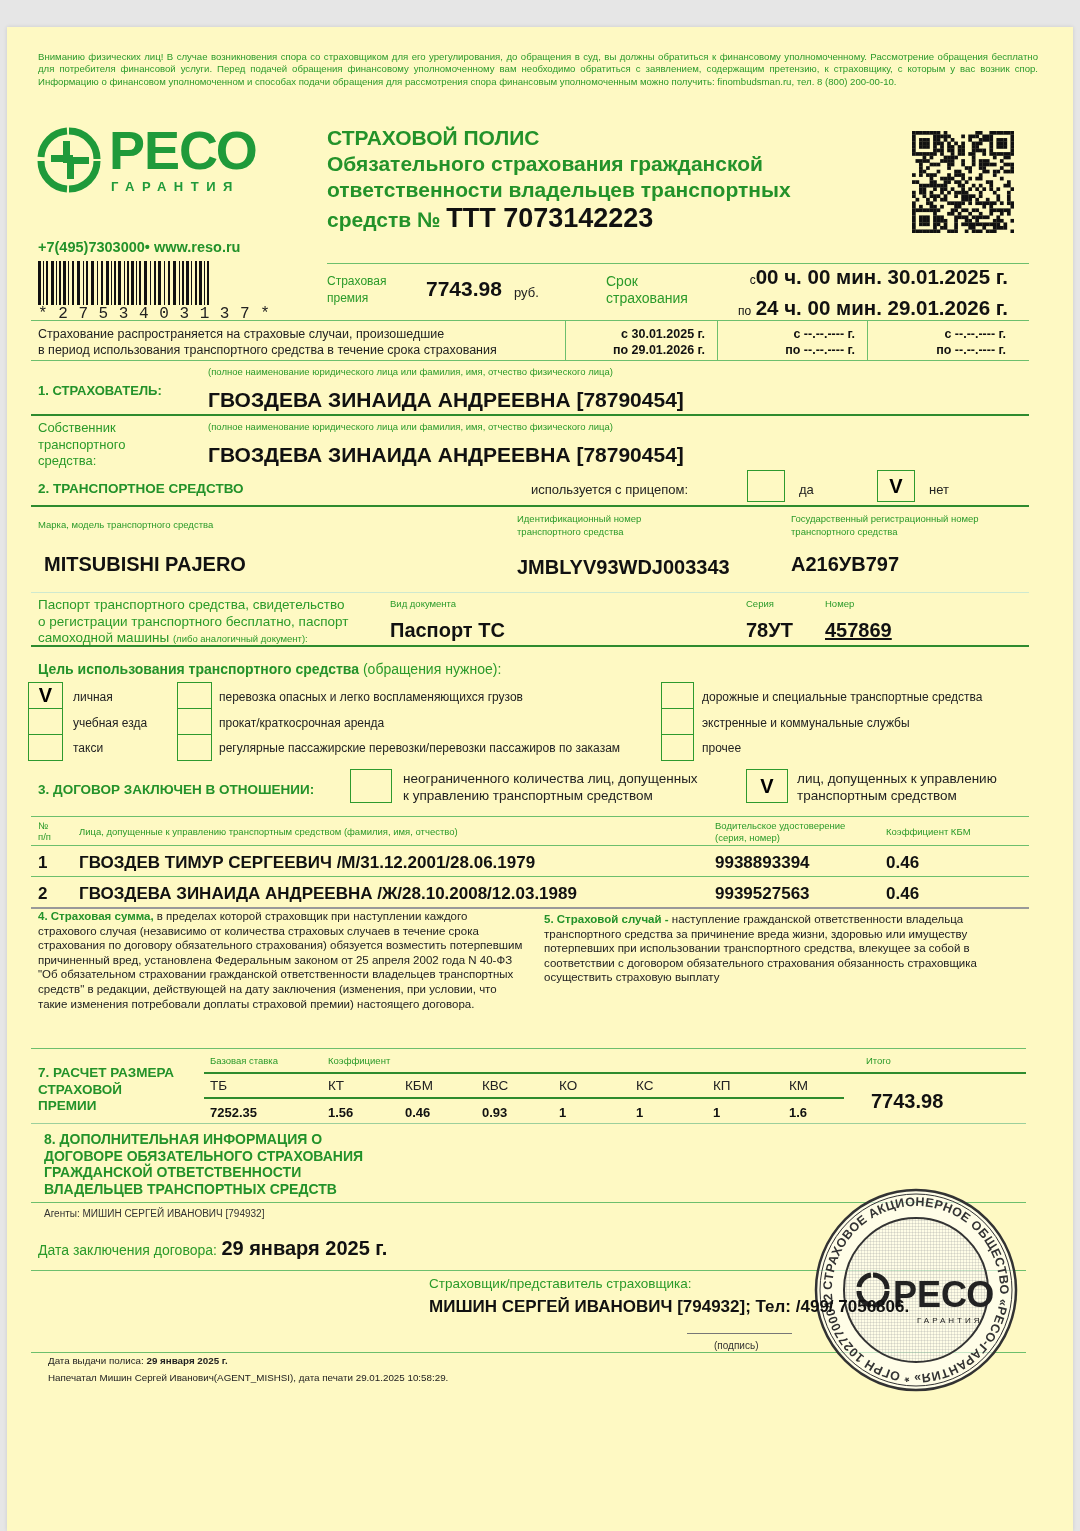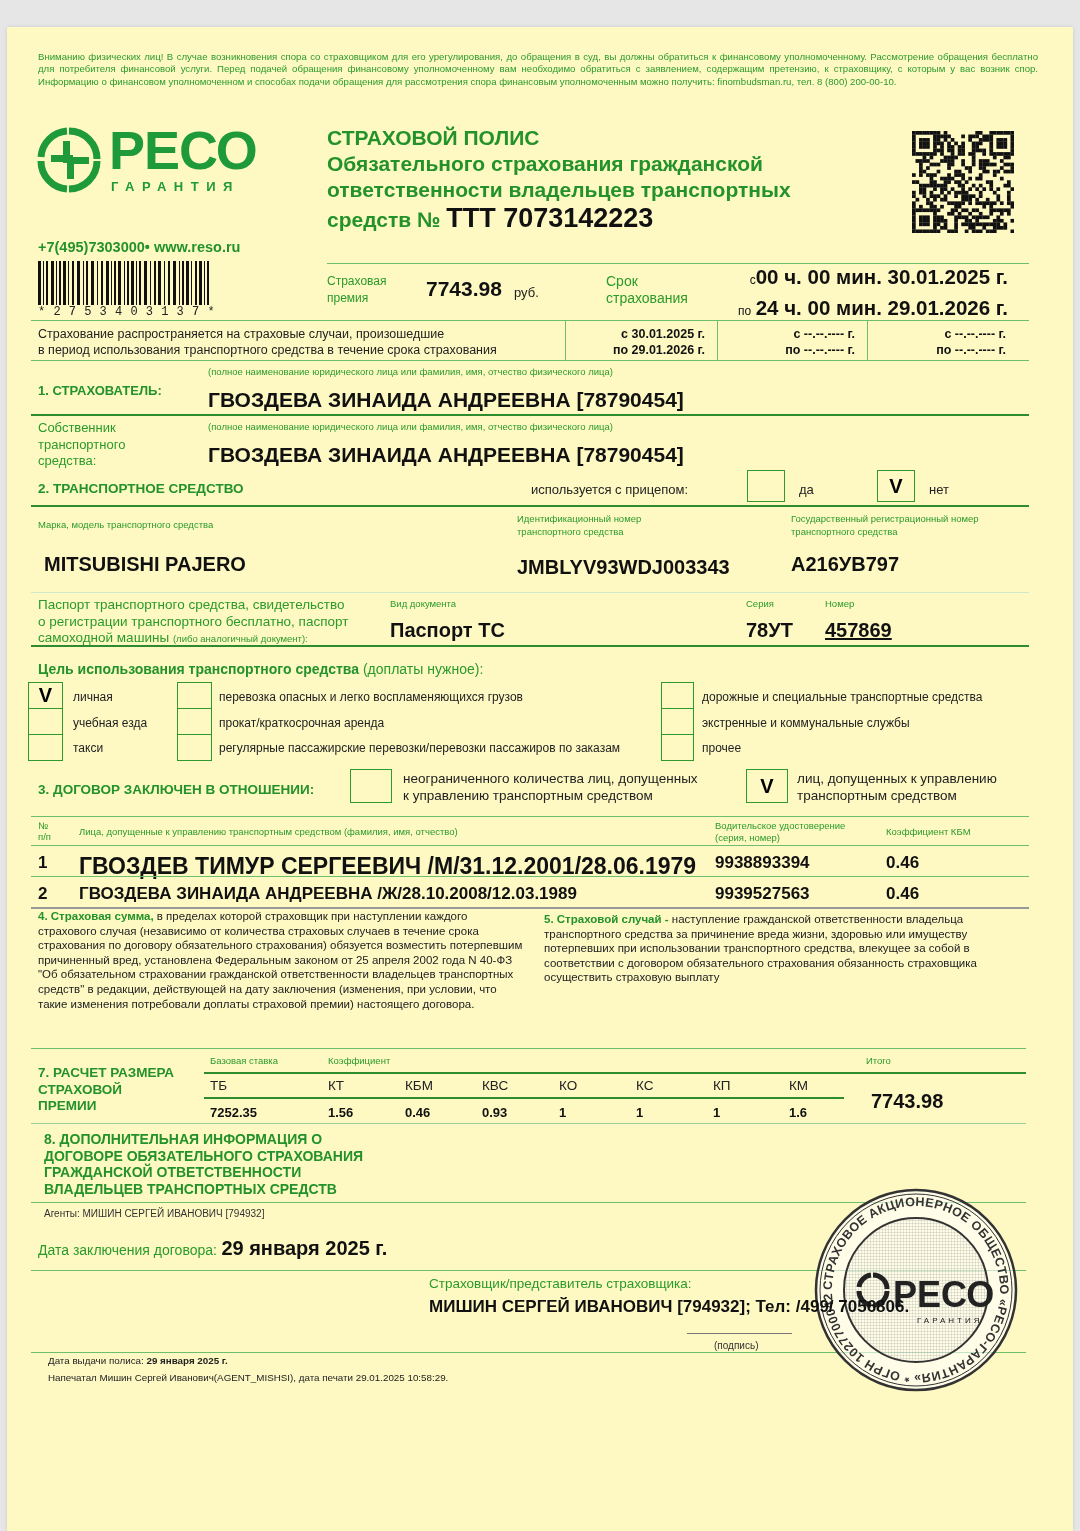--- a/index.html
+++ b/index.html
@@ -81,21 +81,21 @@
         <rect x="141" y="0" width="1" height="44" fill="#111"></rect>
         <rect x="144" y="0" width="2" height="44" fill="#111"></rect>
         <rect x="148" y="0" width="3" height="44" fill="#111"></rect>
         <rect x="153" y="0" width="1" height="44" fill="#111"></rect>
         <rect x="157" y="0" width="2" height="44" fill="#111"></rect>
         <rect x="161" y="0" width="3" height="44" fill="#111"></rect>
         <rect x="166" y="0" width="1" height="44" fill="#111"></rect>
         <rect x="169" y="0" width="2" height="44" fill="#111"></rect>
       </svg>
   </div>
-  <div class="abs" style="left:31px; top:278px; font-family:'Liberation Mono', monospace; font-size:12px; letter-spacing:0.5px; color:#222;">* 2 7 5 3 4 0 3 1 3 7 *</div>
+  <div class="abs" style="left:31px; top:278px; font-family:'Liberation Mono', monospace; font-size:16px; letter-spacing:0.5px; color:#222;">* 2 7 5 3 4 0 3 1 3 7 *</div>
 
   <div class="abs gb" style="left:320px; top:98px; font-size:21px; line-height:26px;">
     <div>СТРАХОВОЙ ПОЛИС</div>
     <div>Обязательного страхования гражданской</div>
     <div>ответственности владельцев транспортных</div>
     <div style="margin-top:2px;"><span>средств №</span> <span style="color:#111; font-size:27px;">ТТТ 7073142223</span></div>
   </div>
 
   <div class="abs" style="left:905px; top:104px; width:102px; height:102px;">
     <svg width="102" height="102" id="qr-svg">
@@ -608,21 +608,21 @@
   </div>
   <div class="abs g tiny" style="left:383px; top:571px;">Вид документа</div>
   <div class="abs big" style="left:383px; top:592px; font-size:20px;">Паспорт ТС</div>
   <div class="abs g tiny" style="left:739px; top:571px;">Серия</div>
   <div class="abs big" style="left:739px; top:592px; font-size:20px;">78УТ</div>
   <div class="abs g tiny" style="left:818px; top:571px;">Номер</div>
   <div class="abs big" style="left:818px; top:592px; font-size:20px;text-decoration:underline;">457869</div>
   <div class="hline dark" style="left:24px; top:618px; width:998px;"></div>
 
   <div class="abs" style="left:31px; top:634px; font-size:14px;">
-    <span class="gb">Цель использования транспортного средства</span> <span class="g">(доплаты нужное):</span>
+    <span class="gb">Цель использования транспортного средства</span> <span class="g">(обращения нужное):</span>
   </div>
 
   <div class="box" style="left:21px; top:655px; width:35px; height:27px; line-height:25px;">V</div>
   <div class="box" style="left:21px; top:681px; width:35px; height:27px;"></div>
   <div class="box" style="left:21px; top:707px; width:35px; height:27px;"></div>
   <div class="abs" style="left:66px; top:663px; font-size:12px; color:#222;">личная</div>
   <div class="abs" style="left:66px; top:689px; font-size:12px; color:#222;">учебная езда</div>
   <div class="abs" style="left:66px; top:714px; font-size:12px; color:#222;">такси</div>
 
   <div class="box" style="left:170px; top:655px; width:35px; height:27px;"></div>
@@ -659,21 +659,21 @@
   <div class="abs g tiny" style="left:72px; top:799px;">Лица, допущенные к управлению транспортным средством (фамилия, имя, отчество)</div>
   <div class="abs g tiny" style="left:708px; top:793px; line-height:12px;">
     <div>Водительское удостоверение</div>
     <div>(серия, номер)</div>
   </div>
   <div class="abs g tiny" style="left:879px; top:799px;">Коэффициент КБМ</div>
 
   <div class="abs" style="left:24px; top:818px; width:998px;">
     <div style="position:relative; height:30px; border-top:1.5px solid #6dbf6d;">
       <span class="abs bold" style="left:7px; top:7px; font-size:17px;">1</span>
-      <span class="abs bold" style="left:48px; top:7px; font-size:23px;">ГВОЗДЕВ ТИМУР СЕРГЕЕВИЧ /М/31.12.2001/28.06.1979</span>
+      <span class="abs bold" style="left:48px; top:7px; font-size:17px;">ГВОЗДЕВ ТИМУР СЕРГЕЕВИЧ /М/31.12.2001/28.06.1979</span>
       <span class="abs bold" style="left:684px; top:7px; font-size:17px;">9938893394</span>
       <span class="abs bold" style="left:855px; top:7px; font-size:17px;">0.46</span>
     </div>
     <div style="position:relative; height:30px; border-top:1.5px solid #6dbf6d; border-bottom:2px solid #999;">
       <span class="abs bold" style="left:7px; top:7px; font-size:17px;">2</span>
       <span class="abs bold" style="left:48px; top:7px; font-size:17px;">ГВОЗДЕВА ЗИНАИДА АНДРЕЕВНА /Ж/28.10.2008/12.03.1989</span>
       <span class="abs bold" style="left:684px; top:7px; font-size:17px;">9939527563</span>
       <span class="abs bold" style="left:855px; top:7px; font-size:17px;">0.46</span>
     </div>
   </div>

